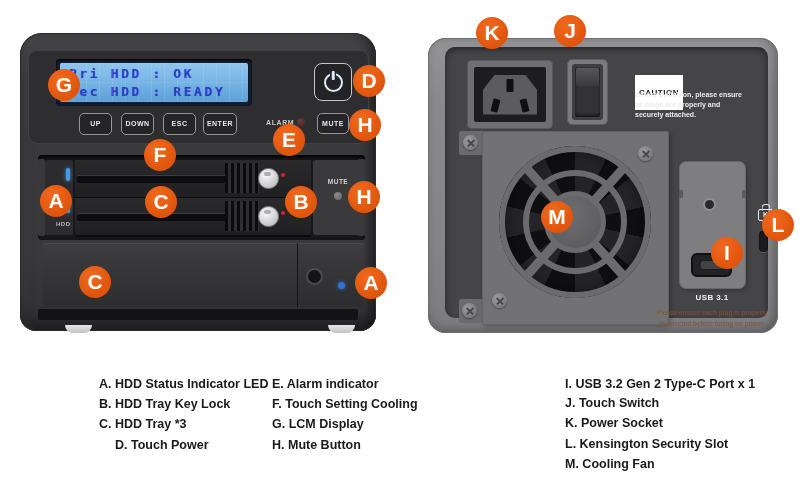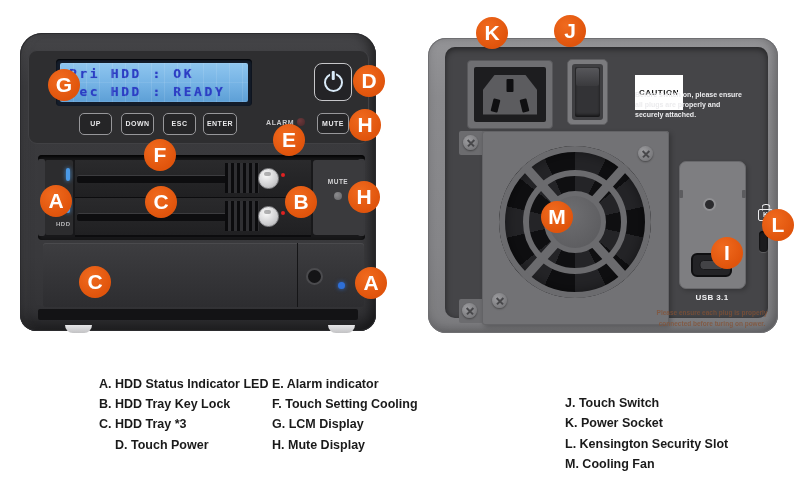--- a/index.html
+++ b/index.html
@@ -290,20 +290,21 @@
   <div class="callout" style="left:762px;top:209px;">L</div>
 
   <div class="legend-row" style="left:57px;top:377px;">A. HDD Status Indicator LED</div>
   <div class="legend-row" style="left:57px;top:397px;text-align:center;">B. HDD Tray Key Lock</div>
   <div class="legend-row" style="left:57px;top:417px;">C. HDD Tray *3</div>
   <div class="legend-row" style="left:73px;top:438px;">D. Touch Power</div>
 
   <div class="legend-row" style="left:230px;top:377px;">E. Alarm indicator</div>
   <div class="legend-row" style="left:230px;top:397px;">F. Touch Setting Cooling</div>
   <div class="legend-row" style="left:230px;top:417px;">G. LCM Display</div>
-  <div class="legend-row" style="left:230px;top:438px;">H. Mute Display</div>
-
+  <div class="legend-row" style="left:230px;top:438px;">H. Mute Button</div>
+
+  <div class="legend-row" style="left:523px;top:377px;">I. USB 3.2 Gen 2 Type-C Port x 1</div>
   <div class="legend-row" style="left:523px;top:396px;">J. Touch Switch</div>
   <div class="legend-row" style="left:523px;top:416px;">K. Power Socket</div>
   <div class="legend-row" style="left:523px;top:437px;">L. Kensington Security Slot</div>
   <div class="legend-row" style="left:523px;top:457px;">M. Cooling Fan</div>
 
 </div>
 
 </body></html>

